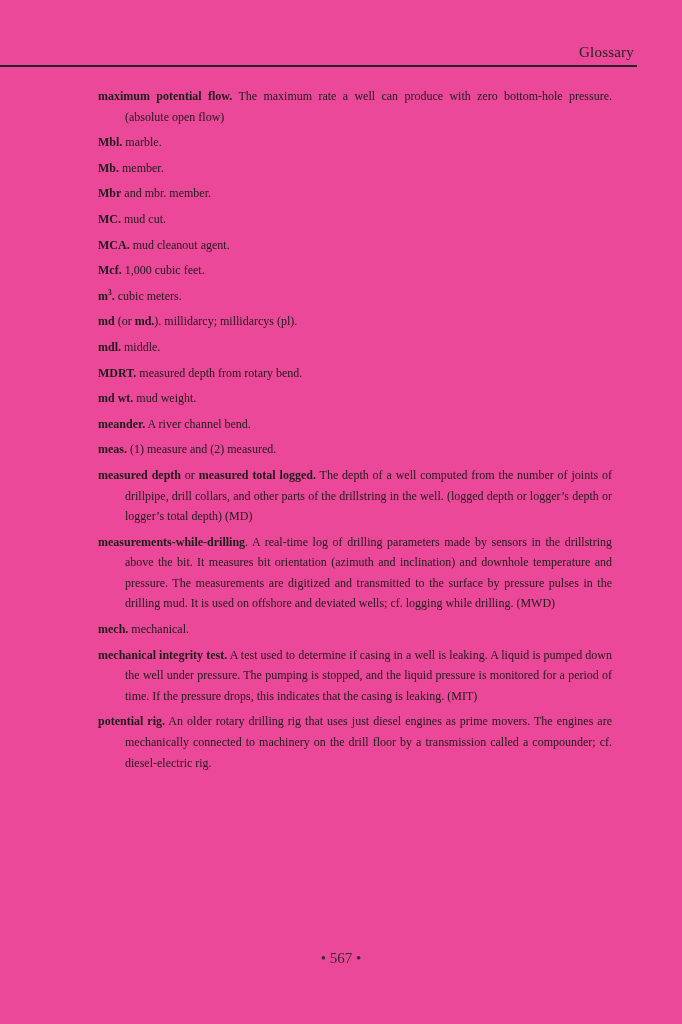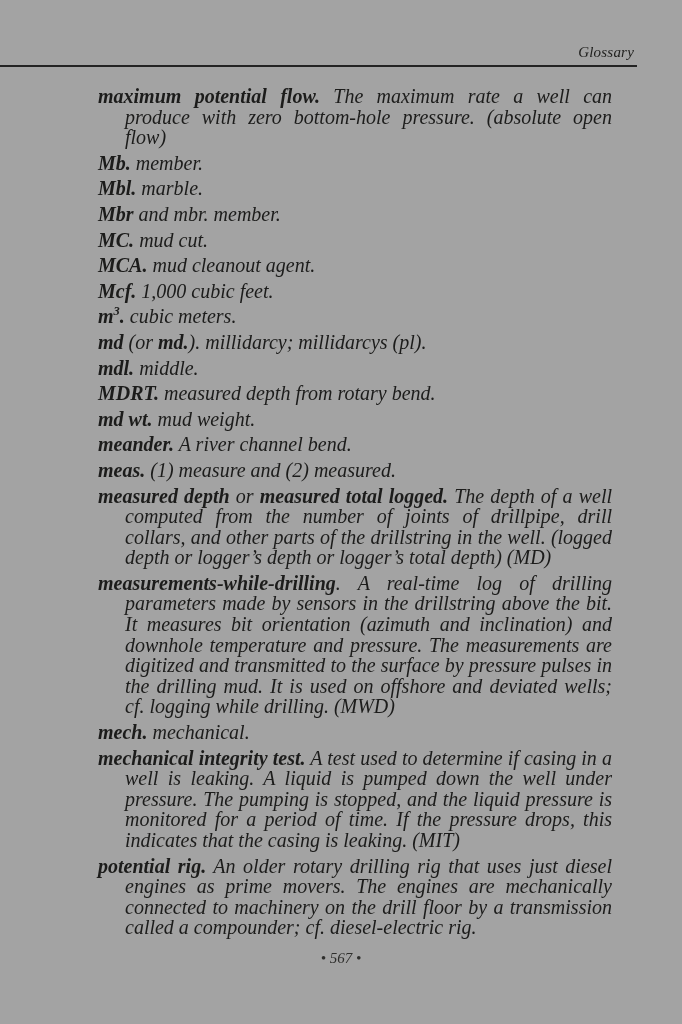--- a/index.html
+++ b/index.html
@@ -4,25 +4,24 @@
 <style>
   html, body {
     margin: 0;
     padding: 0;
     background: #ffffff;
   }
   .page {
     position: relative;
     width: 682px;
     height: 1024px;
-    background: #a3a3a3;
+    background: #ec4899;
     font-family: "Liberation Serif", "DejaVu Serif", serif;
     color: #1c1c1b;
     overflow: hidden;
-    font-style: italic;
   }
   .running-head {
     position: absolute;
     top: 44px;
     right: 48px;
     font-size: 15px;
     color: #222220;
     letter-spacing: 0.2px;
   }
   .header-rule {
@@ -37,21 +36,21 @@
     position: absolute;
     top: 86px;
     left: 98px;
     width: 514px;
   }
   .entry {
     margin: 0 0 5px 0;
     padding-left: 27px;
     text-indent: -27px;
     text-align: justify;
-    font-size: 20px;
+    font-size: 12px;
     line-height: 20.6px;
   }
   .term {
     font-weight: 700;
   }
   .entry sup {
     font-size: 0.62em;
     line-height: 0;
     vertical-align: super;
   }
@@ -67,22 +66,22 @@
 </style>
 </head>
 <body>
 
 <div class="page">
   <div class="running-head">Glossary</div>
   <div class="header-rule"></div>
 
   <main class="entries" id="entries">
       <p class="entry"><span class="term">maximum potential flow.</span><span> The maximum rate a well can produce with zero bottom-hole pressure. (absolute open flow)</span></p>
+      <p class="entry"><span class="term">Mbl.</span><span> marble.</span></p>
       <p class="entry"><span class="term">Mb.</span><span> member.</span></p>
-      <p class="entry"><span class="term">Mbl.</span><span> marble.</span></p>
       <p class="entry"><span class="term">Mbr</span><span> and mbr. member.</span></p>
       <p class="entry"><span class="term">MC.</span><span> mud cut.</span></p>
       <p class="entry"><span class="term">MCA.</span><span> mud cleanout agent.</span></p>
       <p class="entry"><span class="term">Mcf.</span><span> 1,000 cubic feet.</span></p>
       <p class="entry"><span class="term">m</span><sup class="term">3</sup><span class="term">.</span><span> cubic meters.</span></p>
       <p class="entry"><span class="term">md</span><span> (or </span><span class="term">md.</span><span>). millidarcy; millidarcys (pl).</span></p>
       <p class="entry"><span class="term">mdl.</span><span> middle.</span></p>
       <p class="entry"><span class="term">MDRT.</span><span> measured depth from rotary bend.</span></p>
       <p class="entry"><span class="term">md wt.</span><span> mud weight.</span></p>
       <p class="entry"><span class="term">meander.</span><span> A river channel bend.</span></p>

